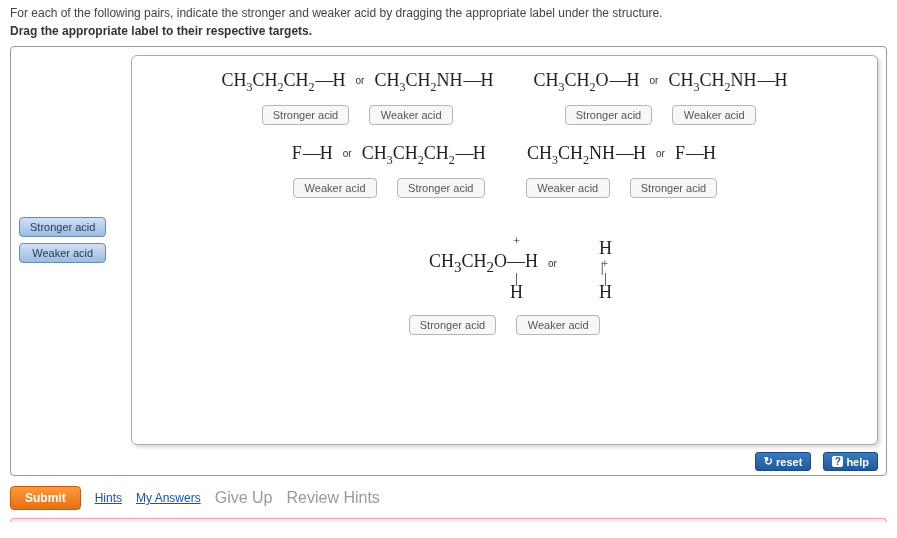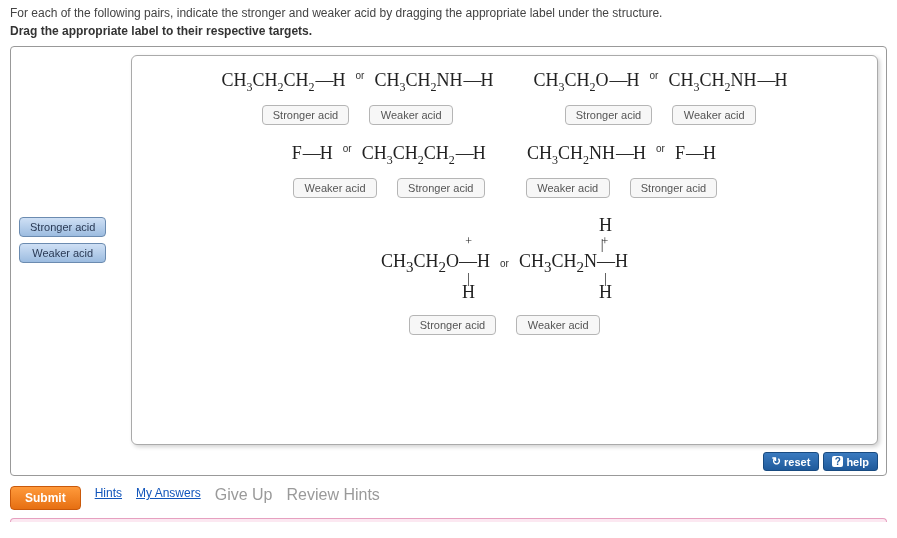--- a/index.html
+++ b/index.html
@@ -70,21 +70,21 @@
     gap: 40px;
     margin-bottom: 18px;
   }
   .pair {
     display: flex;
     flex-direction: column;
     align-items: center;
   }
   .formula-line {
     display: flex;
-    align-items: flex-start;
+    align-items: center;
     gap: 10px;
     font-family: "Times New Roman", serif;
     font-size: 18px;
     color: #222;
     white-space: nowrap;
   }
   .or {
     font-size: 10px;
     color: #333;
     font-family: Arial, sans-serif;
@@ -118,21 +118,21 @@
   .complex-struct .topH { font-size: 18px; }
   .complex-struct .charge { font-size: 12px; position: relative; top: -4px; left: -2px;}
   .complex-struct .vline { font-size: 14px; line-height: 0.6; }
   .complex-struct .main { font-size: 18px; }
 
   .toolbar {
     position: absolute;
     right: 8px;
     bottom: 4px;
     display: flex;
-    gap: 4px;
+    gap: 12px;
   }
   .tool-btn {
     background: linear-gradient(#3a7abf, #1f5a9b);
     border: 1px solid #184a80;
     border-radius: 3px;
     color: #fff;
     font-size: 11px;
     font-weight: bold;
     padding: 2px 8px;
     cursor: pointer;
@@ -146,20 +146,21 @@
     width: 11px; height: 11px;
     background: #fff; color: #1f5a9b;
     border-radius: 2px;
     text-align: center;
     line-height: 11px;
     font-size: 10px;
     font-weight: bold;
   }
   .footer {
     display: flex;
+    align-items: center;
     gap: 14px;
     padding: 4px 10px 8px 10px;
   }
   .submit-btn {
     background: linear-gradient(#ff9a3b, #e66f12);
     border: 1px solid #c9590b;
     border-radius: 4px;
     color: #fff;
     font-weight: bold;
     font-size: 12px;
@@ -249,21 +250,20 @@
             <div style="height:18px;"></div>
             <div><span class="charge" style="position:relative; left:33px;">+</span></div>
             <div class="main">CH<sub>3</sub>CH<sub>2</sub>O<span class="bond">—</span>H</div>
             <div class="vline" style="position:relative; left:33px;">|</div>
             <div class="topH" style="position:relative; left:33px;">H</div>
           </span>
           <span class="or" style="position:relative; top:-32px;">or</span>
           <span class="complex-struct">
             <div class="topH" style="position:relative; left:32px;">H</div>
             <div style="position:relative; left:32px;"><span class="vline">|</span><span class="charge">+</span></div>
-            <div class="main">CH<sub>3</sub>CH<sub>2</sub>N<span class="bond">—</span>H</div>
             <div class="vline" style="position:relative; left:32px;">|</div>
             <div class="topH" style="position:relative; left:32px;">H</div>
           </span>
         </div>
         <div class="slots">
           <div class="slot">Stronger acid</div>
           <div class="slot">Weaker acid</div>
         </div>
       </div>
     </div>

